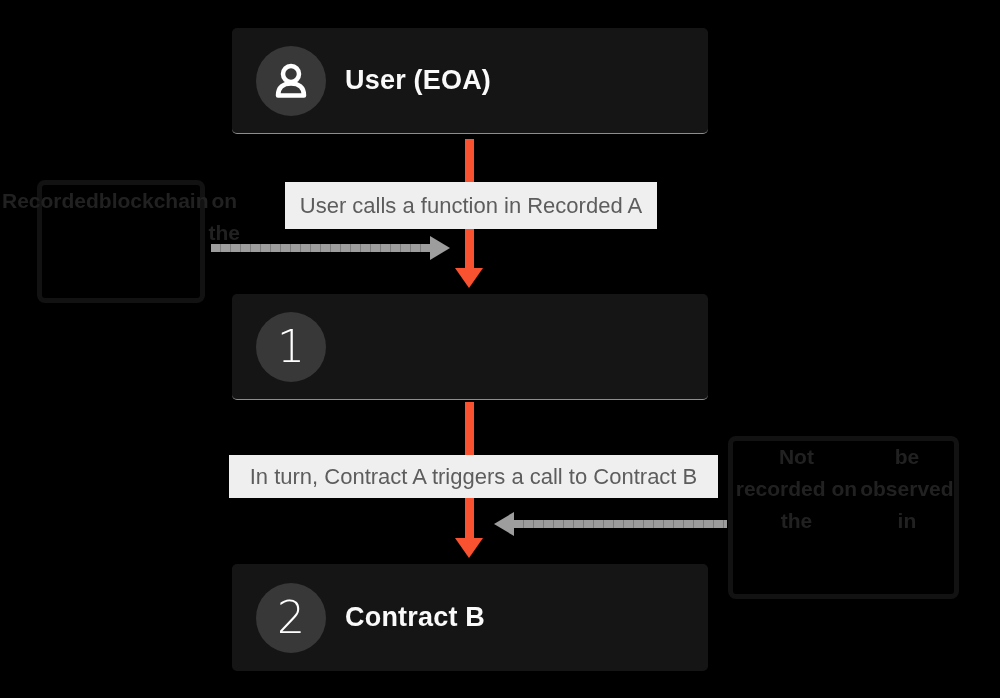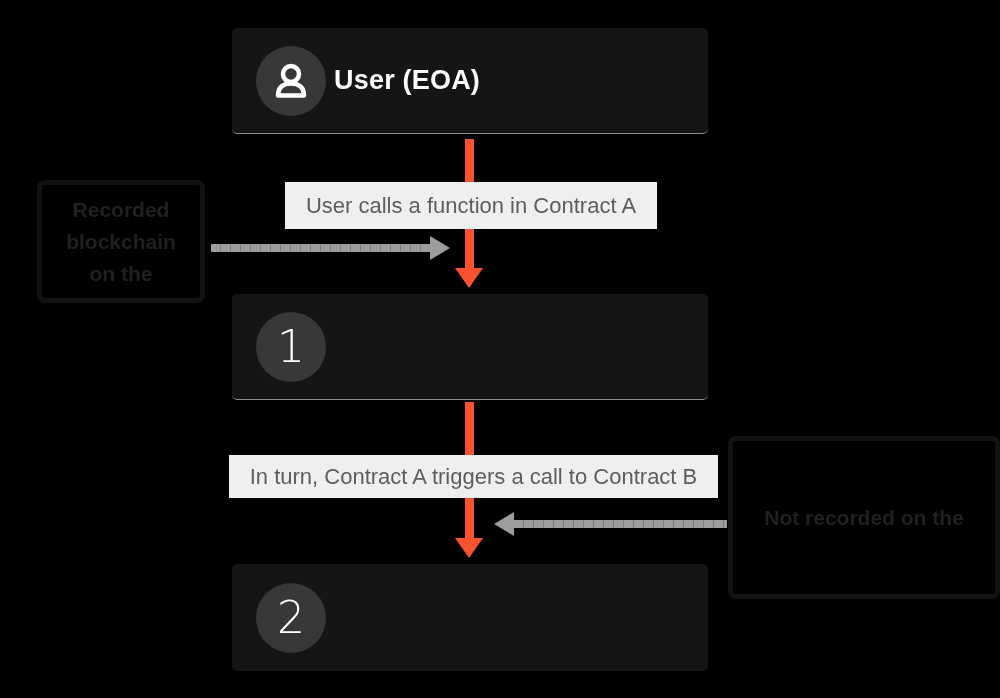--- a/index.html
+++ b/index.html
@@ -18,21 +18,21 @@
     width:70px; height:70px; border-radius:50%; background:#383838;
     margin-left:24px; flex:0 0 auto;
     display:flex; align-items:center; justify-content:center;
   }
   .badge-num {
     font-family:"DejaVu Sans", sans-serif; font-weight:200;
     font-size:44px; line-height:1; color:#ffffff;
   }
   .node-title {
     color:#fafafa; font-size:27px; font-weight:bold;
-    margin-left:8px; letter-spacing:0.2px;
+    margin-left:19px; letter-spacing:0.2px;
   }
   
   .flow-label {
     position:absolute; background:#efefef; color:#5d5d5d;
     font-size:22px; line-height:1; z-index:3;
     display:flex; align-items:center; justify-content:center;
   }
   
   .oarrow-shaft { position:absolute; width:9px; background:#f85231; z-index:1; }
   .oarrow-head {
@@ -47,21 +47,21 @@
   }
   .garrow-head { position:absolute; width:0; height:0; z-index:1;
     border-top:12px solid transparent; border-bottom:12px solid transparent; }
   .garrow-head.right { border-left:20px solid #9d9d9d; }
   .garrow-head.left  { border-right:20px solid #9d9d9d; }
   
   .annotation {
     position:absolute; box-sizing:border-box; background:transparent;
     border:5px solid #121212; border-radius:8px;
     color:#212121; font-weight:bold; font-size:21px; text-align:center;
-    display:flex; flex-direction:column; justify-content:center;
+    display:flex; flex-direction:row; justify-content:center;
   }
   .annotation .line { line-height:32px; }
   .icon-wrap { display:flex; align-items:center; justify-content:center; }
 </style>
 </head>
 <body>
 
 <div class="stage">
 
   <div class="oarrow-shaft" style="left:465px; top:139px; height:130px;"></div>
@@ -82,42 +82,44 @@
         <svg width="38" height="38" viewBox="0 0 38 38" fill="none">
           <circle cx="19" cy="12" r="8" stroke="#ffffff" stroke-width="4.5"></circle>
           <path d="M6 33.5 L32 33.5 C32 25 26.5 21.5 19 21.5 C11.5 21.5 6 25 6 33.5 Z" stroke="#ffffff" stroke-width="4.5" stroke-linejoin="round"></path>
         </svg>
       </span>
     </div>
     <span class="node-title">User (EOA)</span>
   </div>
 
   <div class="flow-label" style="left:285px; top:182px; width:372px; height:47px;">
-    <span>User calls a function in Contract A</span>
+    <span>User calls a function in Recorded A</span>
   </div>
 
   <div class="annotation" style="left:37px; top:180px; width:168px; height:123px;">
     <div class="line">Recorded</div>
     <div class="line">blockchain</div>
     <div class="line">on the</div>
   </div>
 
   <div class="node underlined" style="top:294px;">
     <div class="badge">
       <span class="badge-num">1</span>
     </div>
   </div>
 
   <div class="flow-label" style="left:229px; top:455px; width:489px; height:43px;">
     <span>In turn, Contract A triggers a call to Contract B</span>
   </div>
 
-  <div class="annotation" style="left:728px; top:436px; width:272px; height:163px;">
+  <div class="annotation" style="left:728px; top:436px; width:231px; height:163px;">
     <div class="line">Not recorded on the</div>
+    <div class="line">be observed in</div>
   </div>
 
   <div class="node" style="top:564px; height:107px;">
     <div class="badge">
       <span class="badge-num">2</span>
     </div>
+    <span class="node-title">Contract B</span>
   </div>
 
 </div>
 
 </body></html>

